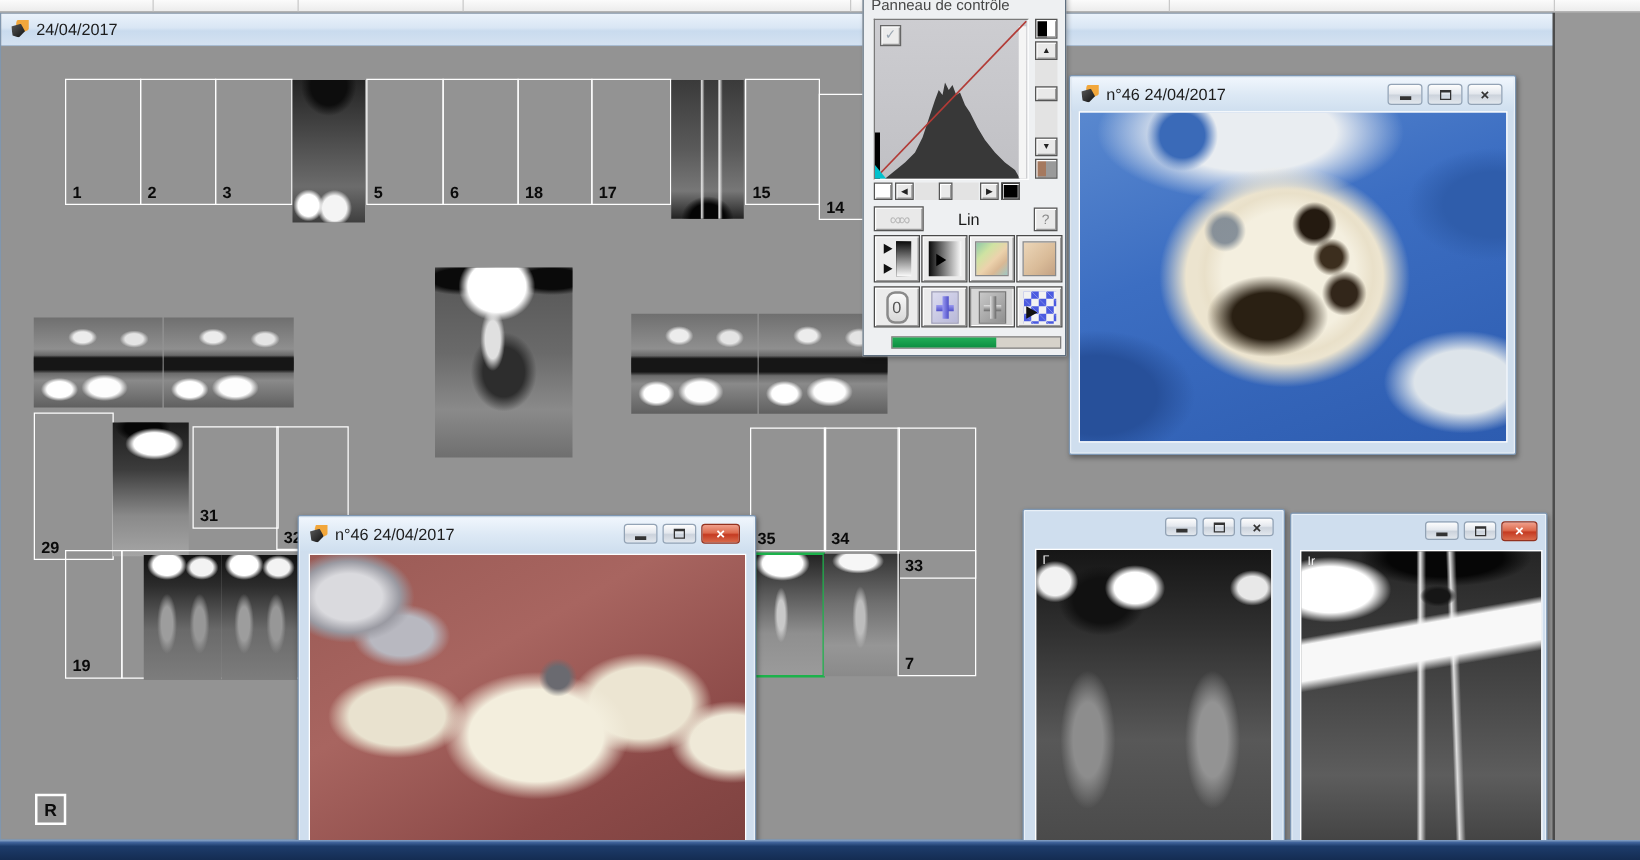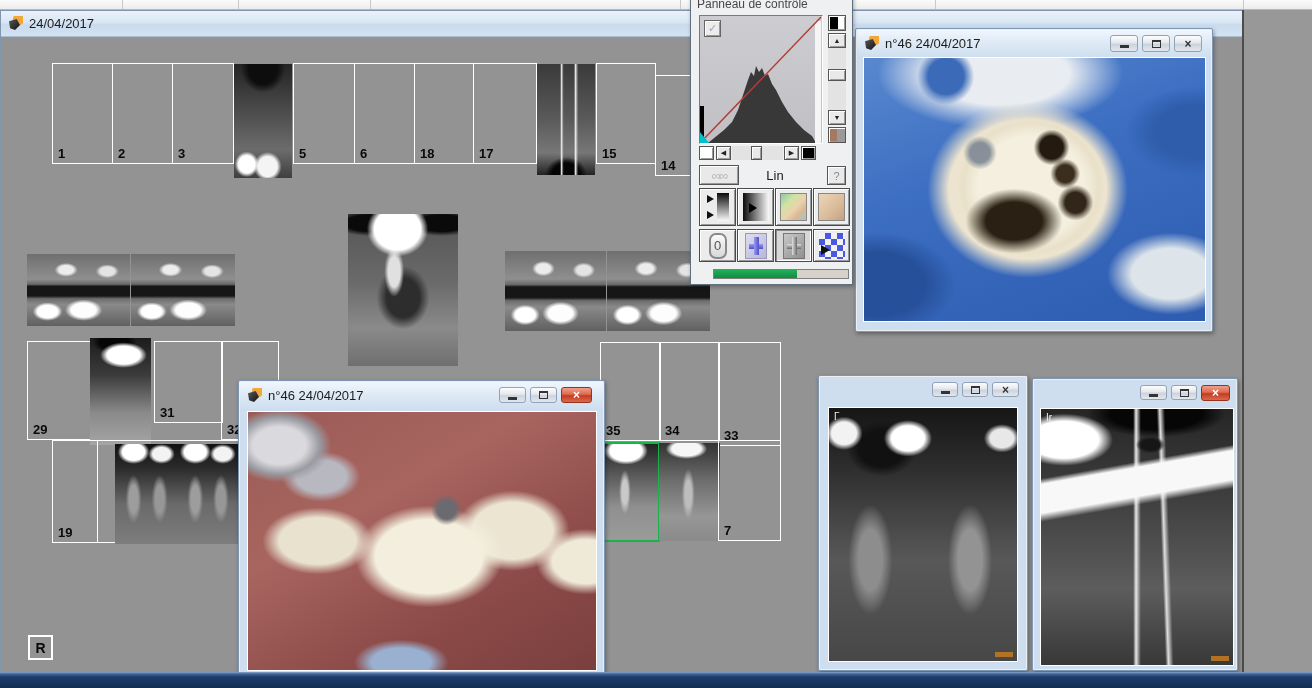--- a/index.html
+++ b/index.html
@@ -117,21 +117,21 @@
     linear-gradient(170deg, rgba(0,0,0,0) 24%, #f8f8f8 26%, #f8f8f8 36%, rgba(0,0,0,0) 39%),
     linear-gradient(90deg, rgba(0,0,0,0) 48%, #e9e9e9 49.5%, rgba(0,0,0,0) 52%),
     linear-gradient(88deg, rgba(0,0,0,0) 62%, #dedede 63.5%, rgba(0,0,0,0) 66%),
     radial-gradient(ellipse 40% 10% at 60% 2%, #060606 0 60%, rgba(0,0,0,0) 90%),
     linear-gradient(180deg,#262626 0%,#3f3f3f 35%,#5d5d5d 70%,#383838 100%); }
   .marker { position:absolute; left:5px; top:3px; font-size:10px; color:#f0f0f0; }
   .watermark { position:absolute; right:4px; bottom:4px; width:18px; height:5px; background:#c87a1e; opacity:.85; }
 
   
   .win { position:absolute; background:#cfdeee; border:1px solid #7d96b2; border-radius:2px;
-    box-shadow:0 0 0 1px rgba(255,255,255,.55) inset, 1px 2px 4px rgba(0,0,0,.35); }
+    box-shadow:0 0 0 1px rgba(255,255,255,.55) inset, 1px 2px 4px rgba(0,0,0,.35);margin-top:32px; }
   .win .bar { position:absolute; left:1px; top:1px; right:1px; height:27px; display:flex; align-items:center;
     background:linear-gradient(180deg,#f0f6fd 0%,#dde9f5 50%,#cfdfef 100%); }
   .win .content { position:absolute; border:1px solid #ffffff; }
   .wbtns { position:absolute; top:6px; display:flex; gap:4px; }
   .wbtn { width:28px; height:17px; border:1px solid #93a3b5; border-radius:3px; position:relative;
     background:linear-gradient(180deg,#fdfdfd 0%,#e4e8ee 45%,#ccd3dc 55%,#e2e7ed 100%);
     display:flex; align-items:center; justify-content:center; font-size:11px; color:#333; }
   .wbtn.close-red { background:linear-gradient(180deg,#f0a08c 0%,#dd6a4d 45%,#c53b22 55%,#d96a4b 100%);
     border-color:#93321f; color:#fff; width:31px; font-weight:bold; }
   .glyph-min { width:9px; height:3px; background:#333; margin-top:6px; }
@@ -253,21 +253,21 @@
         </div>
 
       <div class="img xr-bw" style="left:26px;top:217px;width:103px;height:72px"></div>
       <div class="img xr-bw" style="left:130px;top:217px;width:104px;height:72px"></div>
 
       <div class="img xr-center" style="left:347px;top:177px;width:110px;height:152px"></div>
 
       <div class="img xr-bw" style="left:504px;top:214px;width:101px;height:80px"></div>
       <div class="img xr-bw" style="left:606px;top:214px;width:103px;height:80px"></div>
 
-      <div class="cell" style="left:26px;top:304px;width:64px;height:99px">
+      <div class="cell" style="left:26px;top:293px;width:64px;height:118px">
           <span class="cl">29</span>
         </div>
       <div class="img xr-30" style="left:89px;top:301px;width:61px;height:107px"></div>
       <div class="cell" style="left:153px;top:304px;width:69px;height:82px">
           <span class="cl">31</span>
         </div>
       <div class="cell" style="left:220px;top:304px;width:58px;height:99px">
           <span class="cl">32</span>
         </div>
 
@@ -277,21 +277,21 @@
       <div class="cell" style="left:96px;top:403px;width:182px;height:103px"></div>
       <div class="img xr-19" style="left:114px;top:407px;width:62px;height:100px"></div>
       <div class="img xr-19" style="left:176px;top:407px;width:61px;height:100px"></div>
 
       <div class="cell" style="left:599px;top:305px;width:61px;height:99px">
           <span class="cl">35</span>
         </div>
       <div class="cell" style="left:658px;top:305px;width:61px;height:99px">
           <span class="cl">34</span>
         </div>
-      <div class="cell" style="left:717px;top:305px;width:63px;height:104px">
+      <div class="cell" style="left:717px;top:305px;width:63px;height:121px">
           <span class="cl">33</span>
         </div>
       <div class="img xr-35 sel-green" style="left:603px;top:406px;width:55px;height:98px"></div>
       <div class="img xr-34" style="left:658px;top:406px;width:61px;height:98px"></div>
       <div class="cell" style="left:717px;top:403px;width:63px;height:101px">
           <span class="cl">7</span>
         </div>
 
     </div>
   </div>

